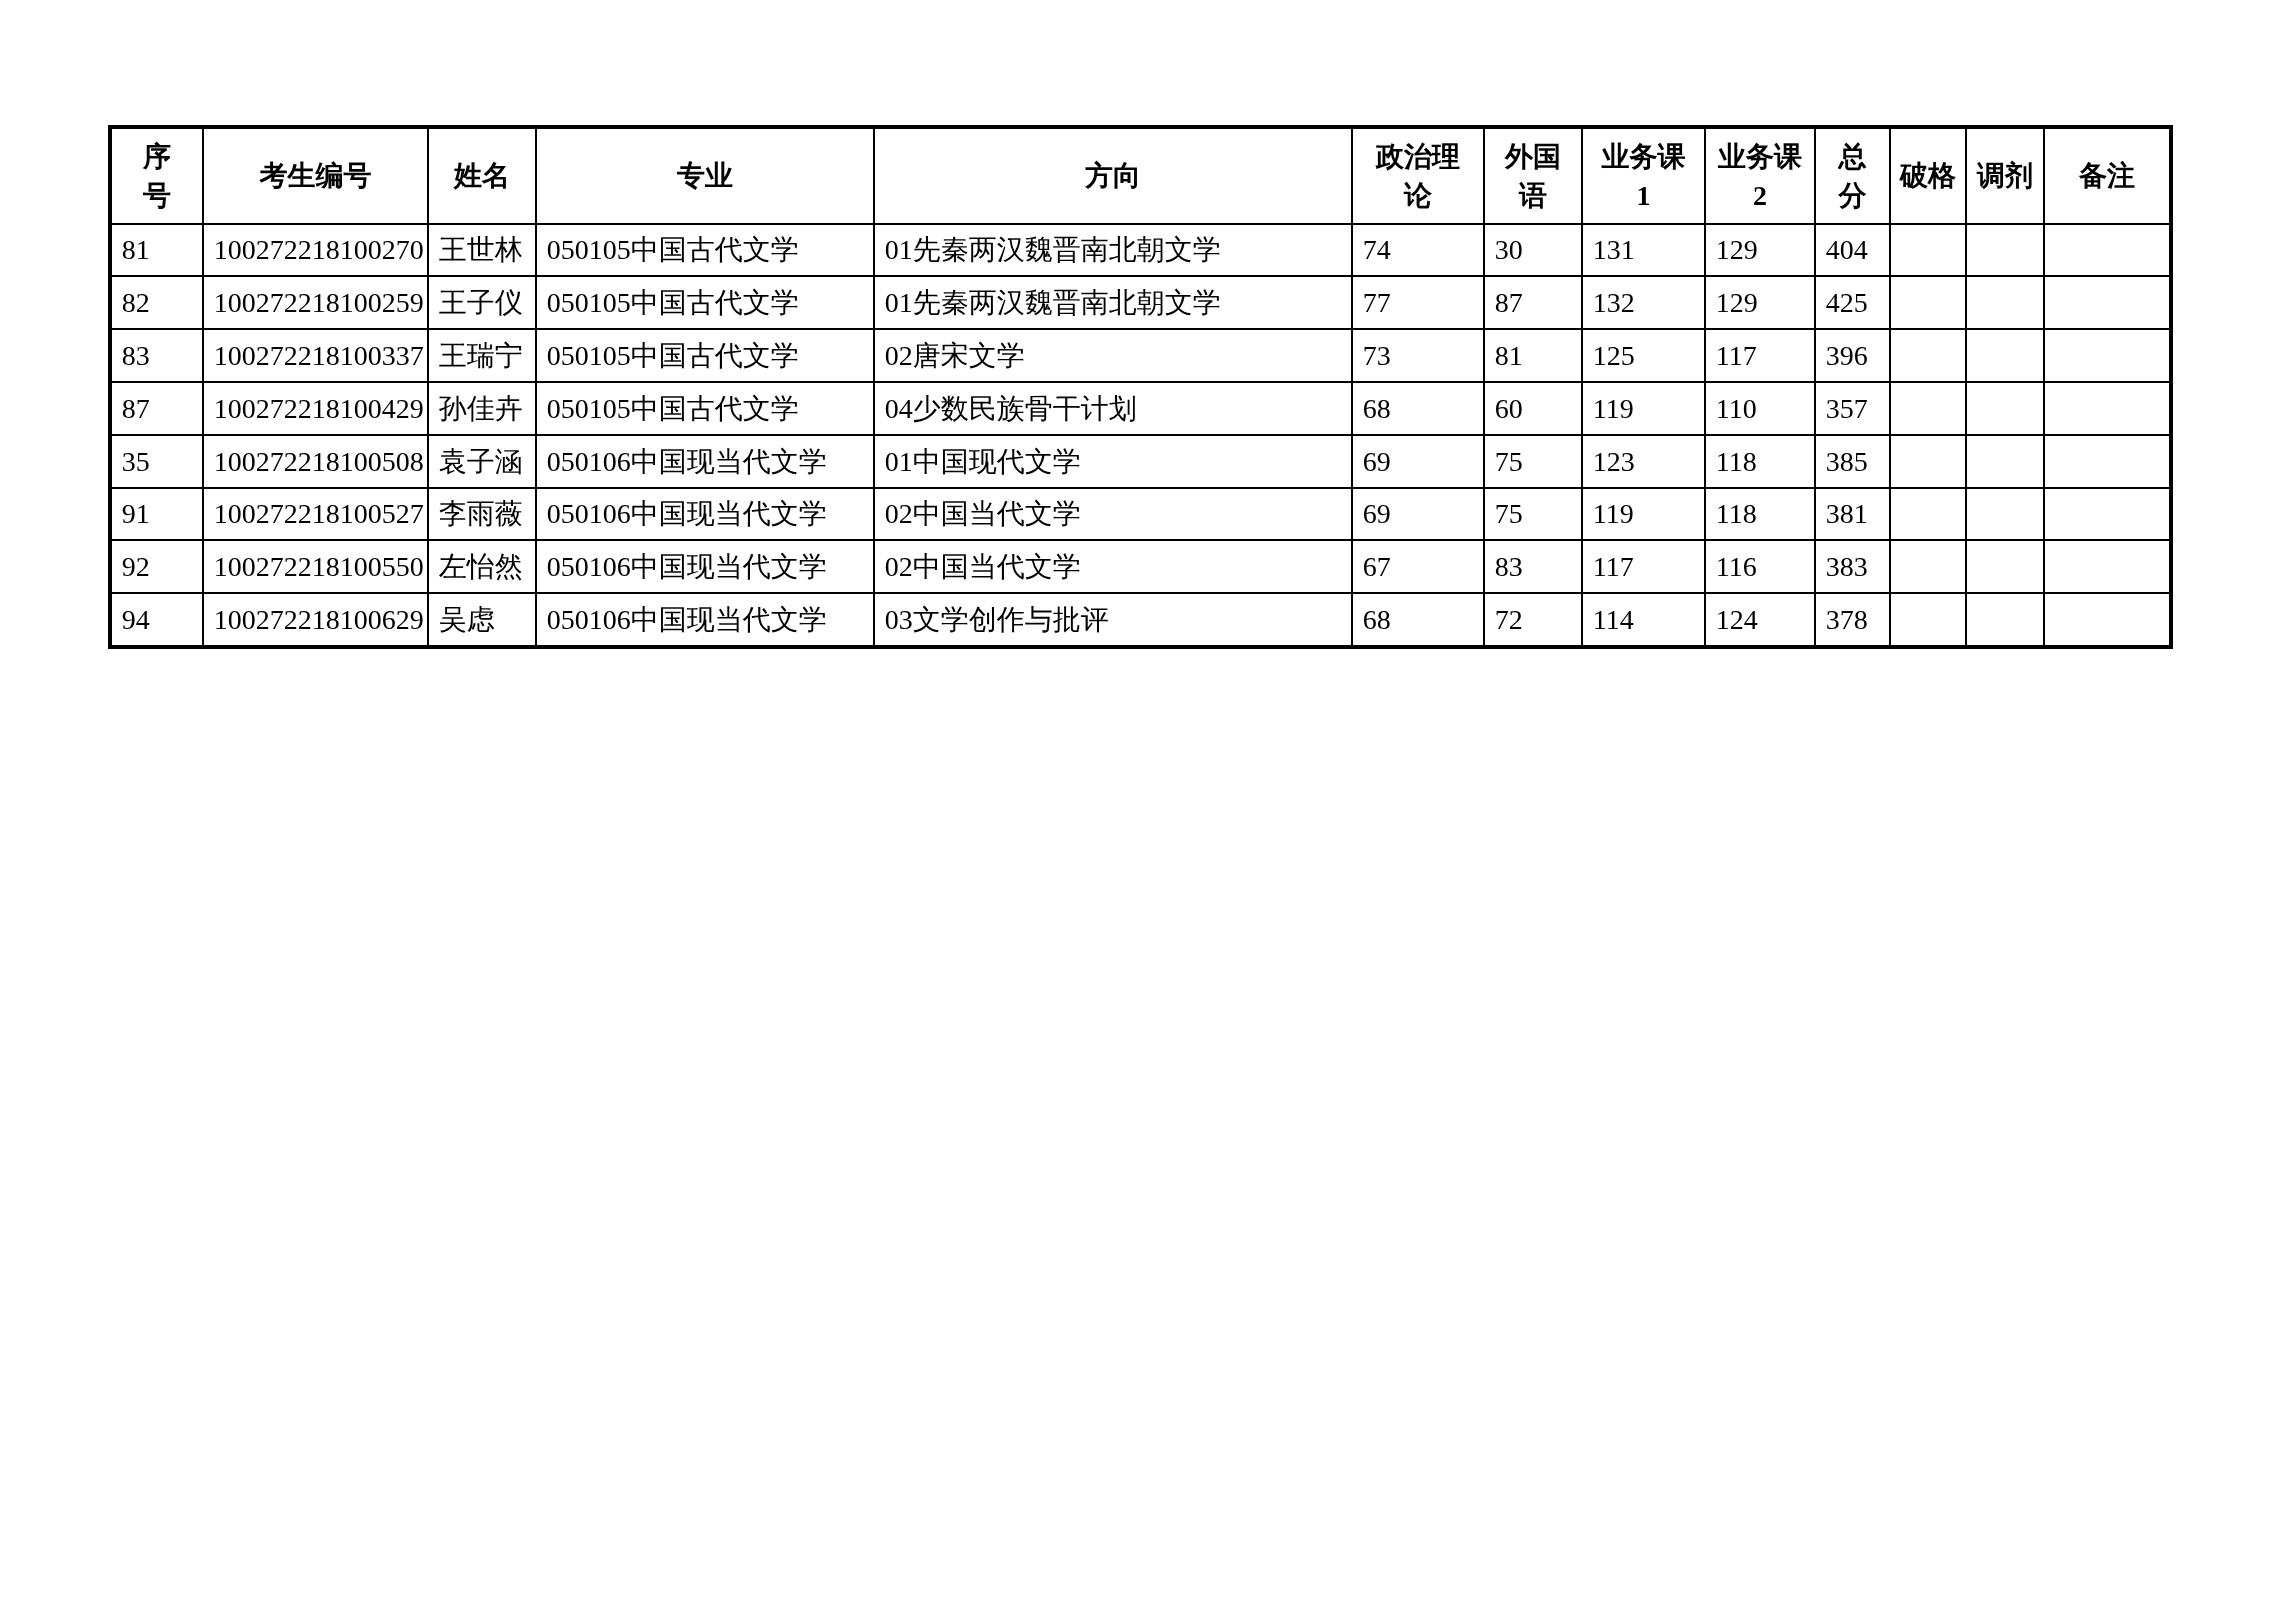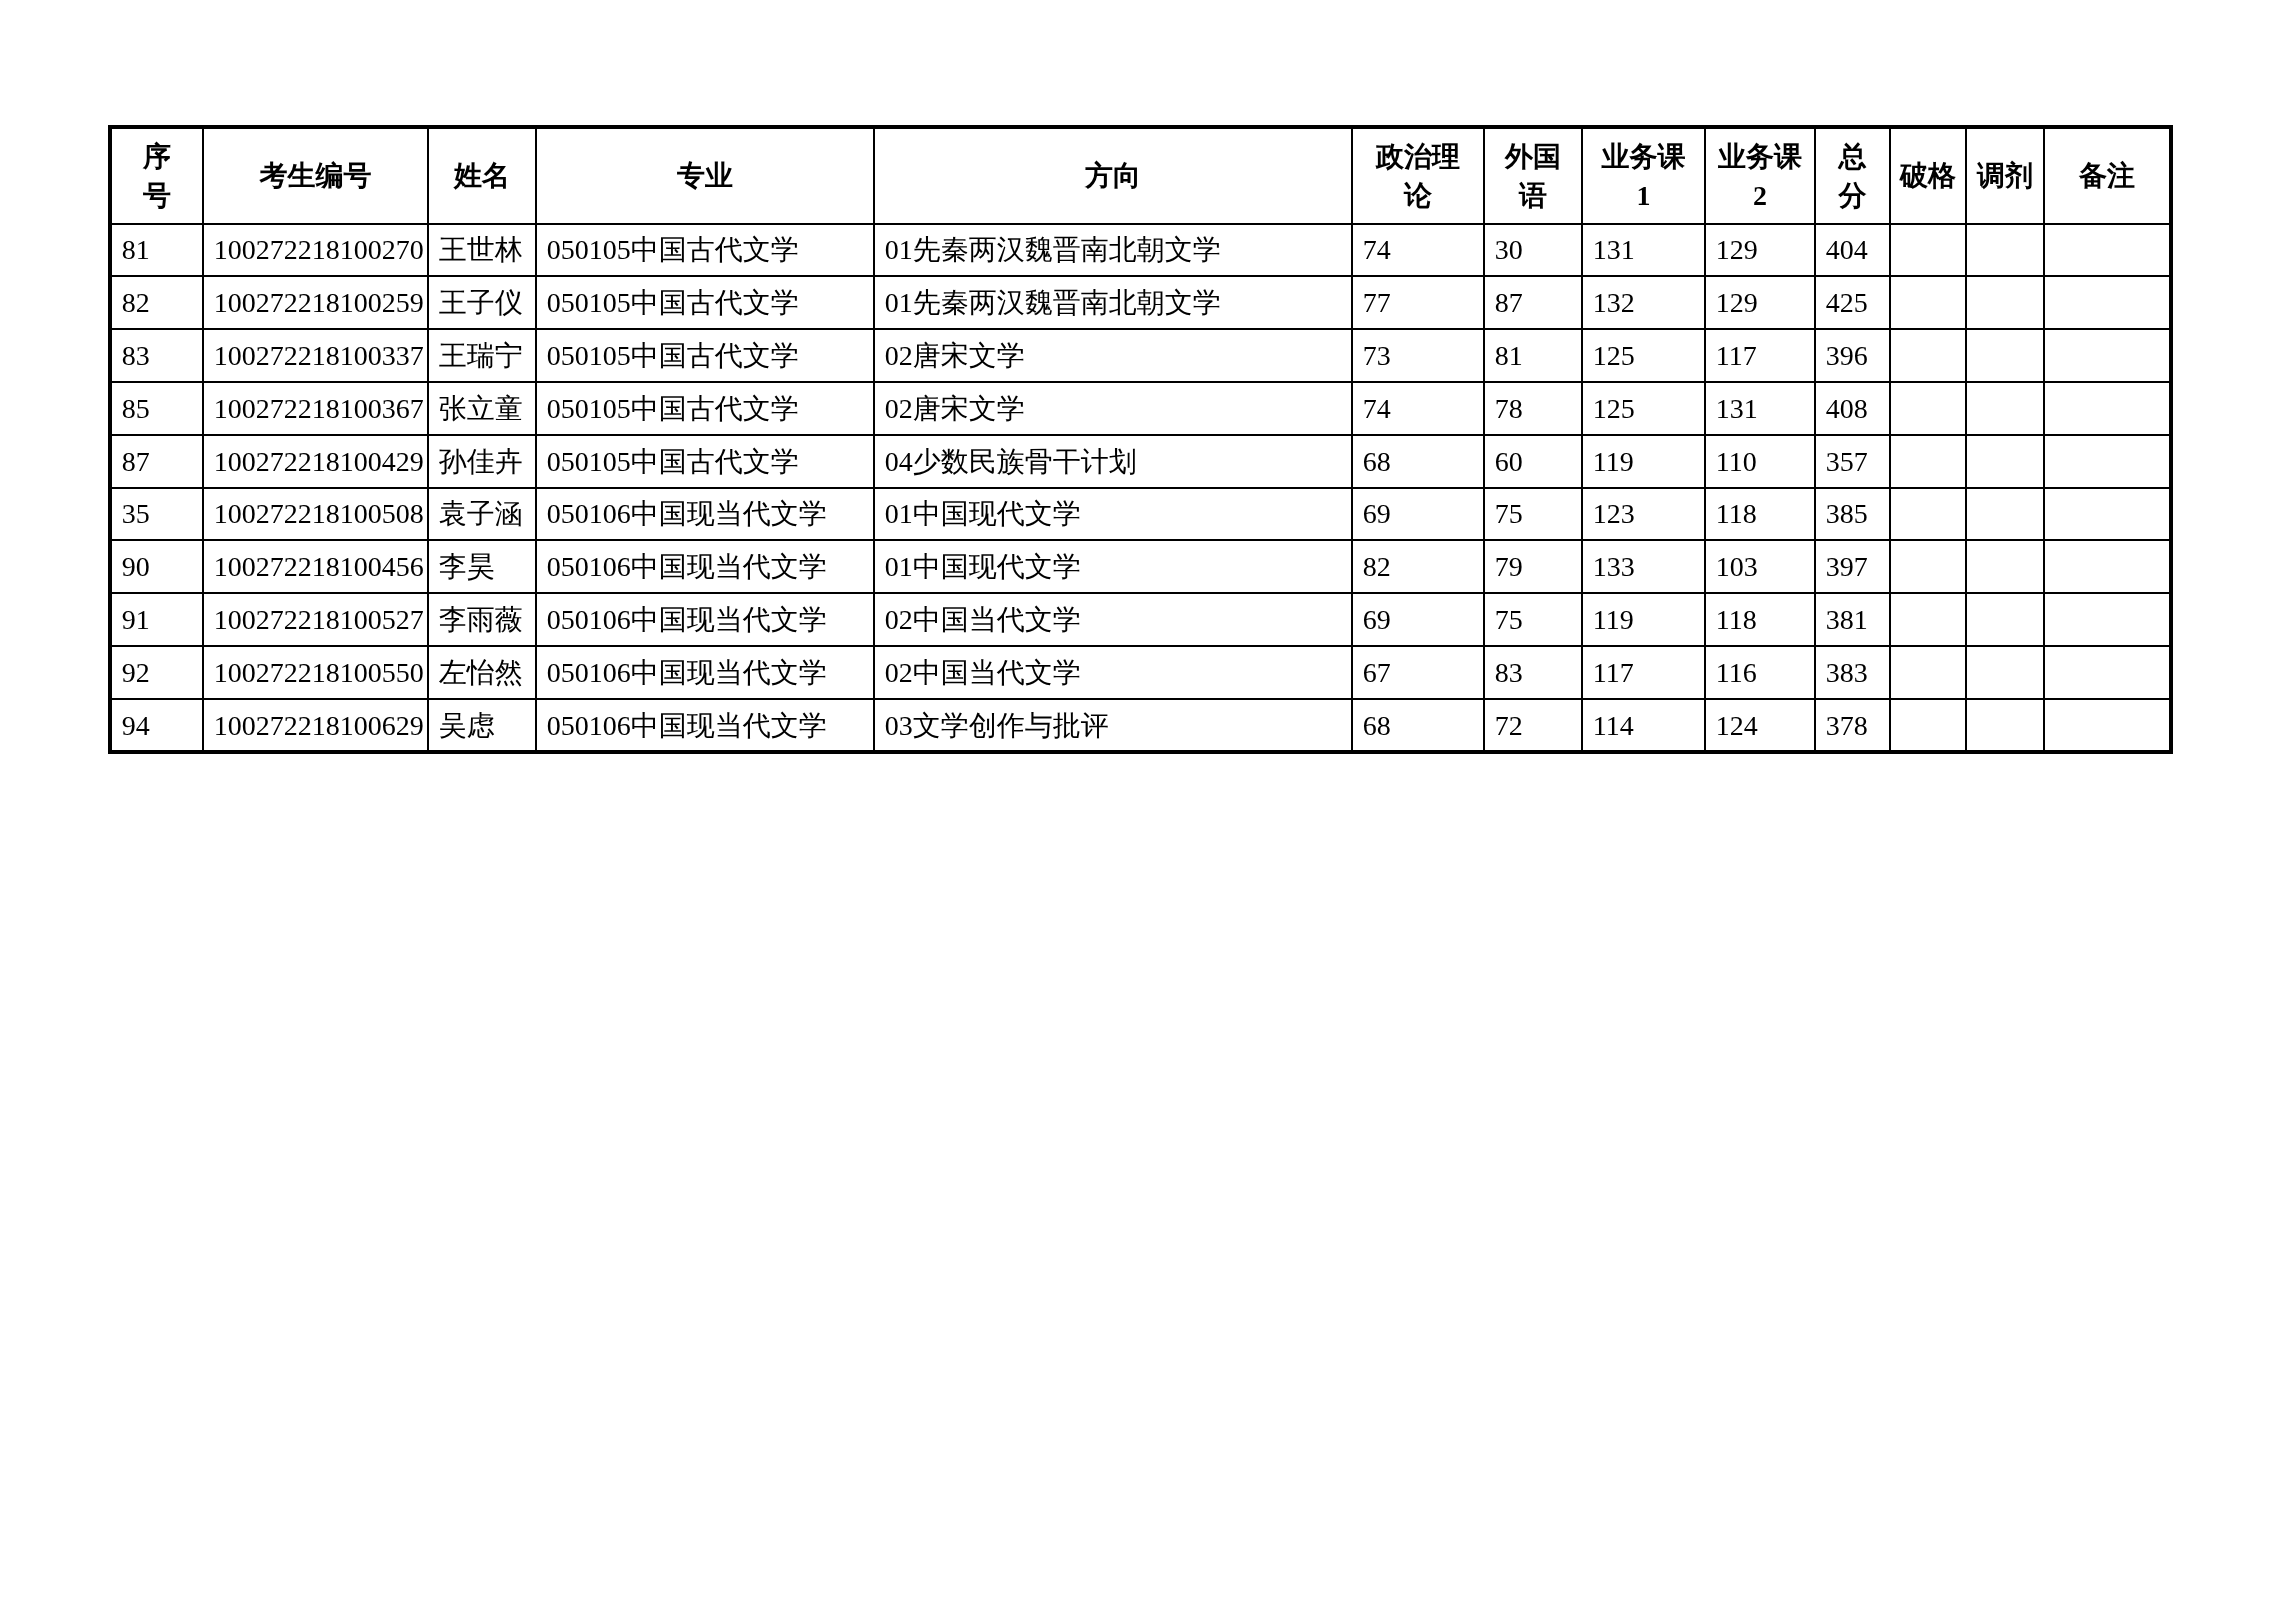--- a/index.html
+++ b/index.html
@@ -142,35 +142,20 @@
           <td class="col-politics">73</td>
           <td class="col-foreign-language">81</td>
           <td class="col-course-1">125</td>
           <td class="col-course-2">117</td>
           <td class="col-total">396</td>
           <td class="col-exception"></td>
           <td class="col-adjustment"></td>
           <td class="col-remark"></td>
         </tr>
         <tr>
-          <td class="col-index">85</td>
-          <td class="col-candidate-id">100272218100367</td>
-          <td class="col-name">张立童</td>
-          <td class="col-major">050105中国古代文学</td>
-          <td class="col-direction">02唐宋文学</td>
-          <td class="col-politics">74</td>
-          <td class="col-foreign-language">78</td>
-          <td class="col-course-1">125</td>
-          <td class="col-course-2">131</td>
-          <td class="col-total">408</td>
-          <td class="col-exception"></td>
-          <td class="col-adjustment"></td>
-          <td class="col-remark"></td>
-        </tr>
-        <tr>
           <td class="col-index">87</td>
           <td class="col-candidate-id">100272218100429</td>
           <td class="col-name">孙佳卉</td>
           <td class="col-major">050105中国古代文学</td>
           <td class="col-direction">04少数民族骨干计划</td>
           <td class="col-politics">68</td>
           <td class="col-foreign-language">60</td>
           <td class="col-course-1">119</td>
           <td class="col-course-2">110</td>
           <td class="col-total">357</td>
@@ -187,35 +172,20 @@
           <td class="col-politics">69</td>
           <td class="col-foreign-language">75</td>
           <td class="col-course-1">123</td>
           <td class="col-course-2">118</td>
           <td class="col-total">385</td>
           <td class="col-exception"></td>
           <td class="col-adjustment"></td>
           <td class="col-remark"></td>
         </tr>
         <tr>
-          <td class="col-index">90</td>
-          <td class="col-candidate-id">100272218100456</td>
-          <td class="col-name">李昊</td>
-          <td class="col-major">050106中国现当代文学</td>
-          <td class="col-direction">01中国现代文学</td>
-          <td class="col-politics">82</td>
-          <td class="col-foreign-language">79</td>
-          <td class="col-course-1">133</td>
-          <td class="col-course-2">103</td>
-          <td class="col-total">397</td>
-          <td class="col-exception"></td>
-          <td class="col-adjustment"></td>
-          <td class="col-remark"></td>
-        </tr>
-        <tr>
           <td class="col-index">91</td>
           <td class="col-candidate-id">100272218100527</td>
           <td class="col-name">李雨薇</td>
           <td class="col-major">050106中国现当代文学</td>
           <td class="col-direction">02中国当代文学</td>
           <td class="col-politics">69</td>
           <td class="col-foreign-language">75</td>
           <td class="col-course-1">119</td>
           <td class="col-course-2">118</td>
           <td class="col-total">381</td>

